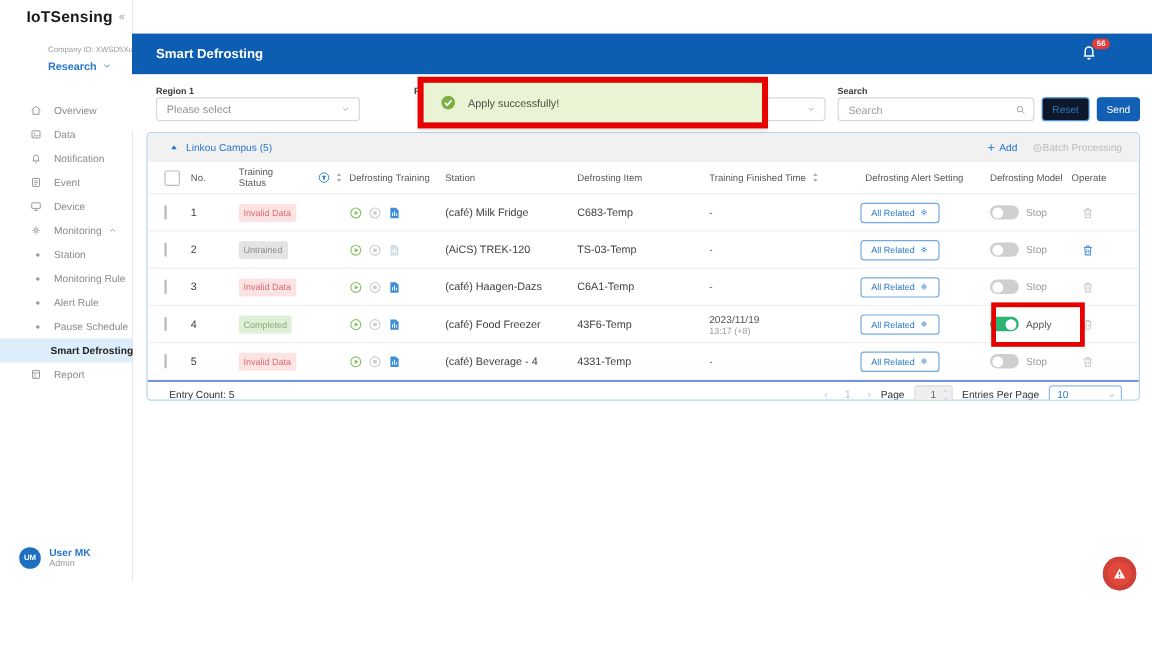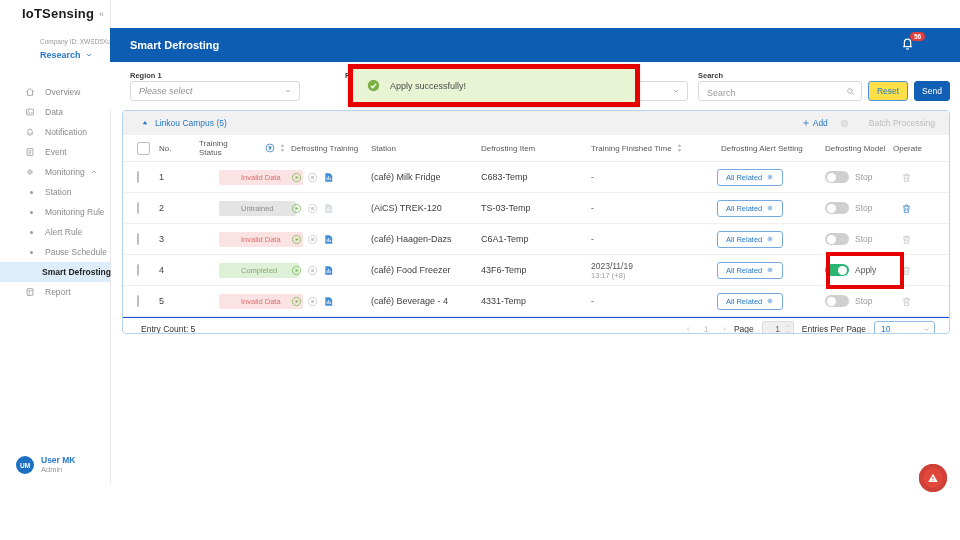--- a/index.html
+++ b/index.html
@@ -31,50 +31,50 @@
 
   
   #topbar{left:110px;top:28px;width:850px;height:34px;background:#0d5eb2;display:flex;align-items:center;}
   .ptitle{margin-left:20px;color:#fff;font-size:11px;font-weight:bold;}
   .bellwrap{position:absolute;right:42px;top:8px;width:18px;height:18px;color:#fff;cursor:pointer;}
   .bellbadge{position:absolute;left:10px;top:-4px;background:#e23c3c;color:#fff;font-size:6.5px;font-weight:bold;border-radius:7px;padding:1px 4px;line-height:7px;}
 
   
   #filters{left:110px;top:62px;width:850px;height:48px;background:#fff;}
   .flabel{position:absolute;font-size:7.5px;font-weight:bold;color:#3c3c3c;white-space:nowrap;}
-  .fselect{position:absolute;height:20px;border:1px solid #d9d9d9;border-radius:3px;background:#fff;display:flex;align-items:center;box-sizing:border-box;cursor:pointer;font-style:italic;}
+  .fselect{position:absolute;height:20px;border:1px solid #d9d9d9;border-radius:3px;background:#fff;display:flex;align-items:center;box-sizing:border-box;cursor:pointer;}
   .fselect .ph{margin-left:8px;font-size:9px;color:#8f8f8f;}
   .fselect .chev{position:absolute;right:7px;width:8px;height:8px;color:#a0a0a0;}
   .finput{position:absolute;height:20px;border:1px solid #d9d9d9;border-radius:3px;background:#fff;box-sizing:border-box;}
   .finput input{border:none;outline:none;background:transparent;width:100%;height:100%;padding:0 22px 0 8px;font-size:9px;color:#444;font-family:"Liberation Sans",sans-serif;box-sizing:border-box;}
   .finput input::placeholder{color:#9a9a9a;}
   .finput .sic{position:absolute;right:6px;top:5px;width:9px;height:9px;color:#9a9a9a;}
   .btn{position:absolute;height:20px;border-radius:3px;font-size:8.5px;display:flex;align-items:center;justify-content:center;cursor:pointer;box-sizing:border-box;}
-  .btn-reset{border:1px solid #4d92d8;color:#2878c8;background:#fde047;}
+  .btn-reset{border:1px solid #4d92d8;color:#2878c8;background:#0f172a;}
   .btn-send{background:#1260b6;color:#fff;border:1px solid #1260b6;}
 
   
   .toast-ann{position:absolute;left:238px;top:2px;width:282px;height:33px;border:5px solid #e60000;background:#e9f4d4;z-index:6;display:flex;align-items:center;box-shadow:0 1px 3px rgba(0,0,0,.15);}
   .toast-check{margin-left:14px;width:13px;height:13px;color:#7cb043;}
   .toast-msg{margin-left:10px;font-size:9px;color:#4a4a4a;}
 
   
   #card{left:122px;top:110px;width:828px;height:224px;border:1px solid #b5d2ef;border-radius:4px;background:#fff;box-sizing:border-box;overflow:hidden;}
   .groupbar{height:24px;background:#f1f1f1;display:flex;align-items:center;}
   .gcaret{margin-left:18px;width:8px;height:8px;color:#2878c8;}
   .gtitle{margin-left:6px;font-size:8.5px;color:#2878c8;}
   .gright{margin-left:auto;display:flex;align-items:center;gap:12px;margin-right:14px;}
   .gadd{display:flex;align-items:center;gap:3px;color:#2878c8;font-size:8.5px;cursor:pointer;}
-  .gbatch{display:flex;align-items:center;gap:20px;color:#bcbcbc;font-size:8.5px;}
+  .gbatch{display:flex;align-items:center;gap:0;color:#bcbcbc;font-size:8.5px;}
   .grid{display:grid;grid-template-columns:36px 40px 66px 26px 80px 110px 110px 112px 112px 78px 46px;align-items:center;}
   .headrow{height:26px;border-bottom:1px solid #ededed;color:#595959;font-size:8px;}
   .hcell{display:flex;align-items:center;line-height:9px;}
   .row{height:30px;border-bottom:1px solid #f0f0f0;font-size:9px;color:#404040;}
   .cb{width:11px;height:11px;border:1px solid #bdbdbd;border-radius:2px;background:#fff;margin-left:14px;cursor:pointer;}
-  .badge{display:inline-block;padding:3px 22px;border-radius:2px;font-size:7.5px;white-space:nowrap;margin-left:20px;}
+  .badge{display:inline-block;padding:3px 4px;border-radius:2px;font-size:7.5px;white-space:nowrap;}
   .badge.invalid{background:#fbe3e3;color:#e06c6c;}
   .badge.untrained{background:#e4e4e4;color:#8c8c8c;}
   .badge.completed{background:#def0d8;color:#85ad74;}
   .ticons{display:flex;align-items:center;gap:5px;}
   .ticons .tic{width:11px;height:11px;cursor:pointer;}
   .play{color:#86bf63;}.stopc{color:#cccccc;}.doc{color:#3f8fd8;}.doc.dis{color:#d5dde5;cursor:default;}
   .ft1{font-size:8.5px;color:#555;line-height:10px;}
   .ft2{font-size:7.5px;color:#9a9a9a;line-height:9px;}
   .alertbtn{display:inline-flex;align-items:center;gap:4px;height:17px;padding:0 8px;border:1px solid #74a9e2;border-radius:3px;color:#2878c8;font-size:7.5px;background:#fff;cursor:pointer;box-sizing:border-box;}
   .alertbtn .gic{width:8px;height:8px;}
@@ -230,20 +230,26 @@
       <span class="mlb">Notification</span>
     </div>
     <div class="mi">
       <svg class="mic">
           <use href="#i-event"></use>
         </svg>
       <span class="mlb">Event</span>
     </div>
     <div class="mi">
       <svg class="mic">
+          <use href="#i-device"></use>
+        </svg>
+      <span class="mlb">Device</span>
+    </div>
+    <div class="mi">
+      <svg class="mic">
           <use href="#i-gear"></use>
         </svg>
       <span class="mlb">Monitoring</span>
       <svg class="mcaret">
           <use href="#i-chev-up"></use>
         </svg>
     </div>
     <div class="smi">
       <span class="dot"></span>
       <span class="mlb">Station</span>

